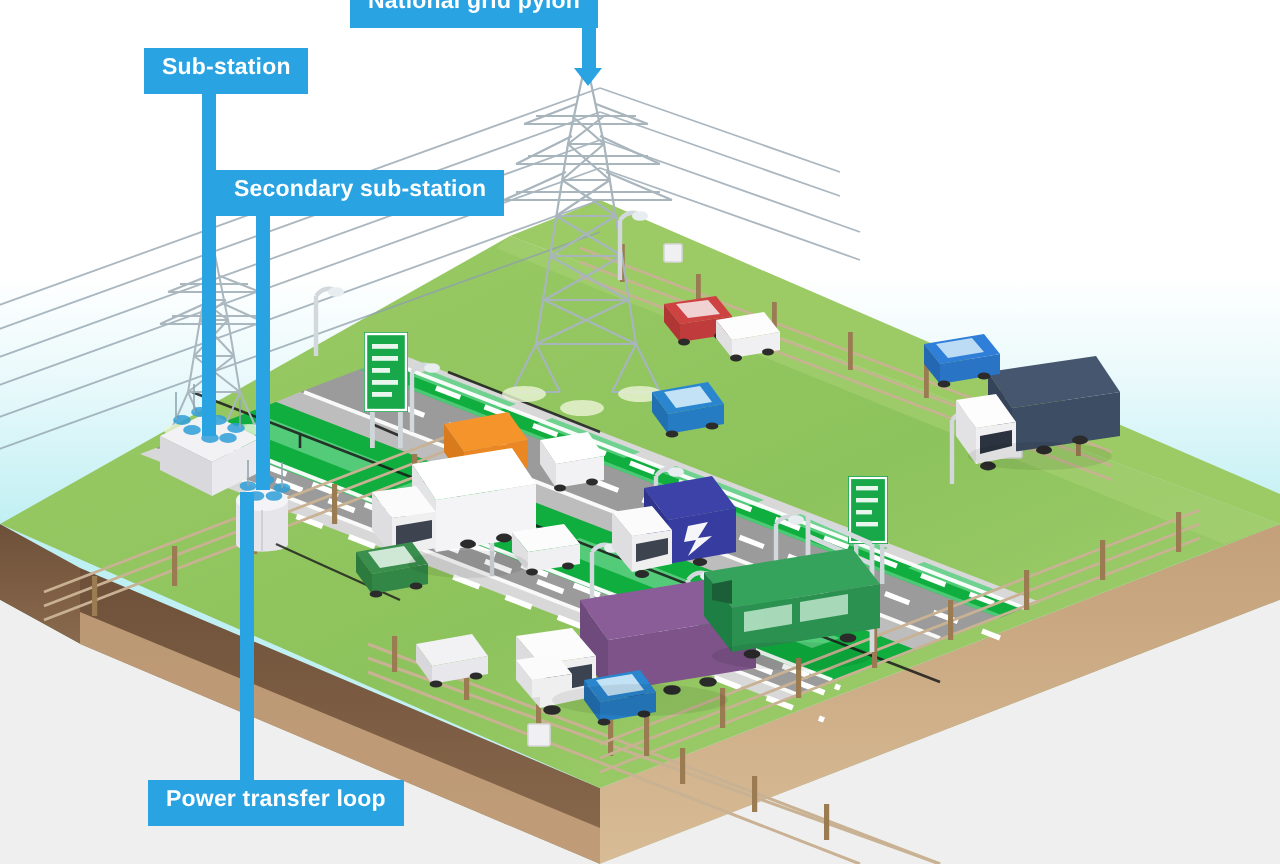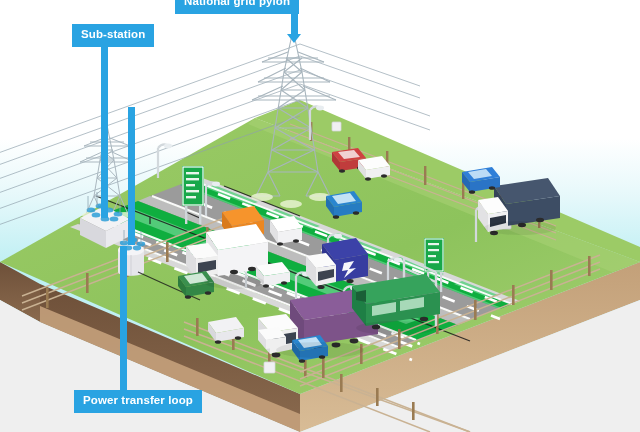--- a/index.html
+++ b/index.html
@@ -604,18 +604,21 @@
   <div class="stem" style="left:120px;top:246px;width:7px;height:146px;"></div>
 
   <div class="callout" id="lbl-pylon">
     <span class="chip">National grid pylon</span>
   </div>
 
   <div class="callout" id="lbl-substation">
     <span class="chip">Sub-station</span>
   </div>
 
+  <div class="callout" id="lbl-secondary">
+    <span class="chip">Secondary sub-station</span>
+  </div>
 
   <div class="callout" id="lbl-loop">
     <span class="chip">Power transfer loop</span>
   </div>
 
 </div>
 
 </body></html>

